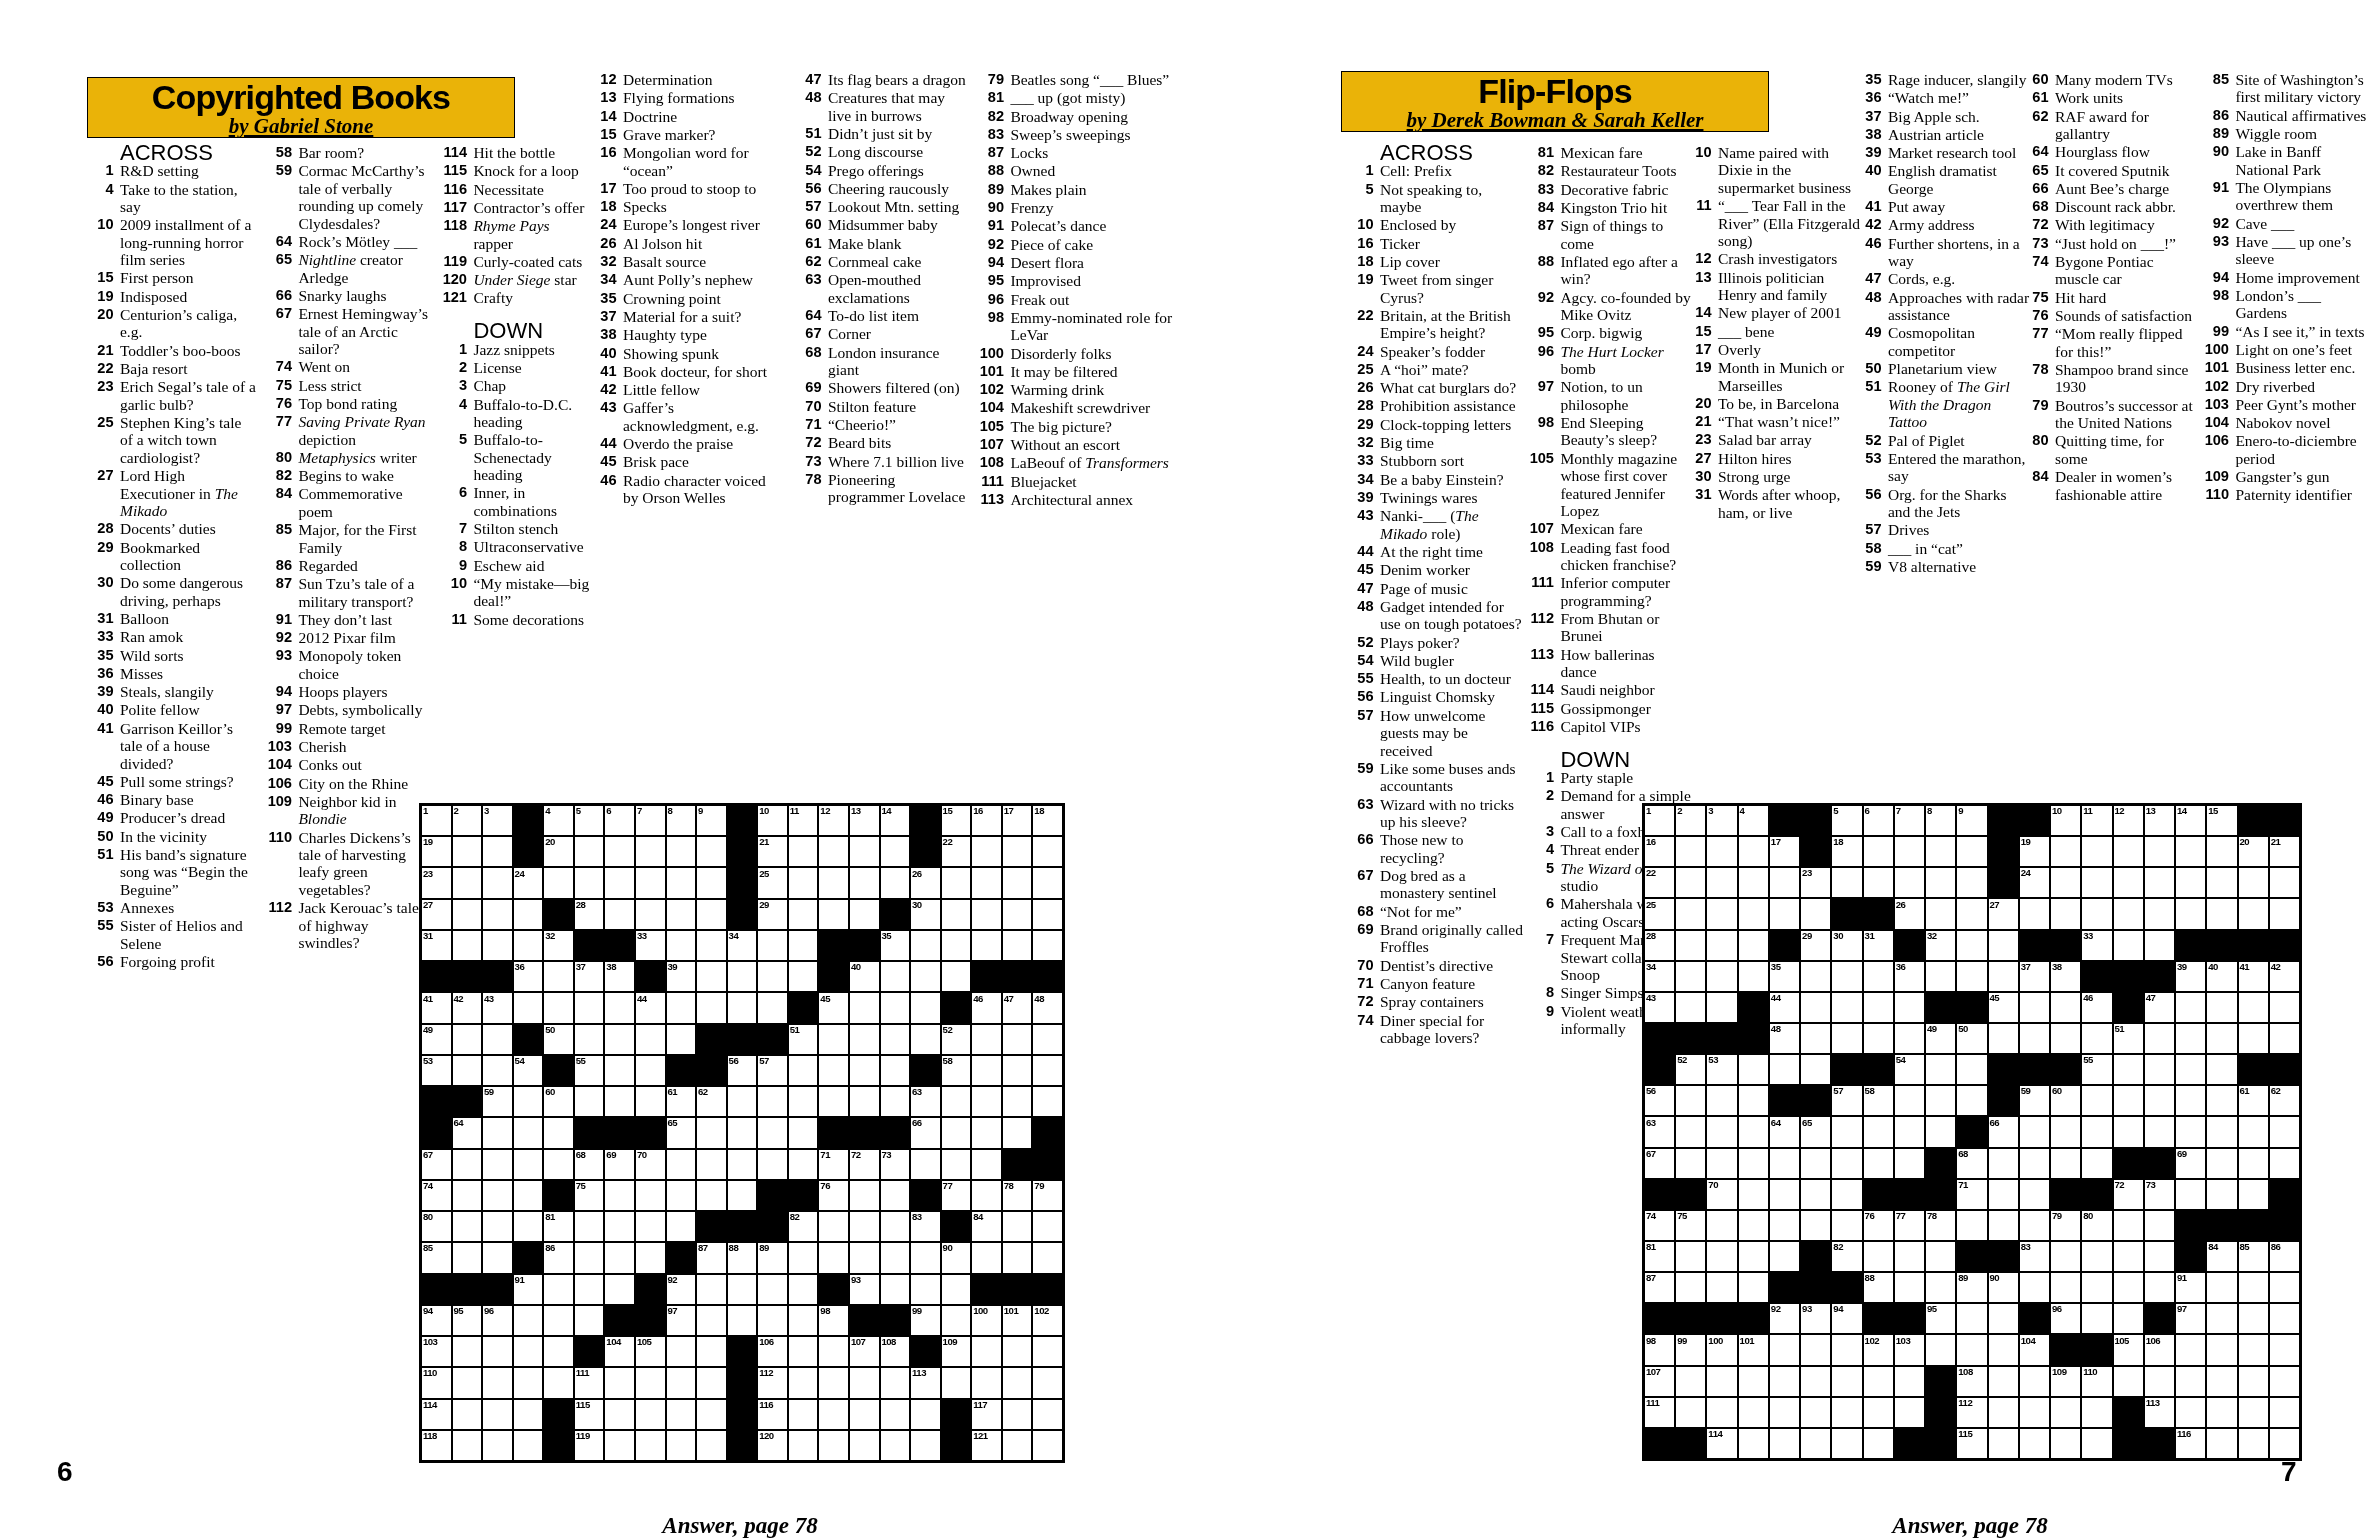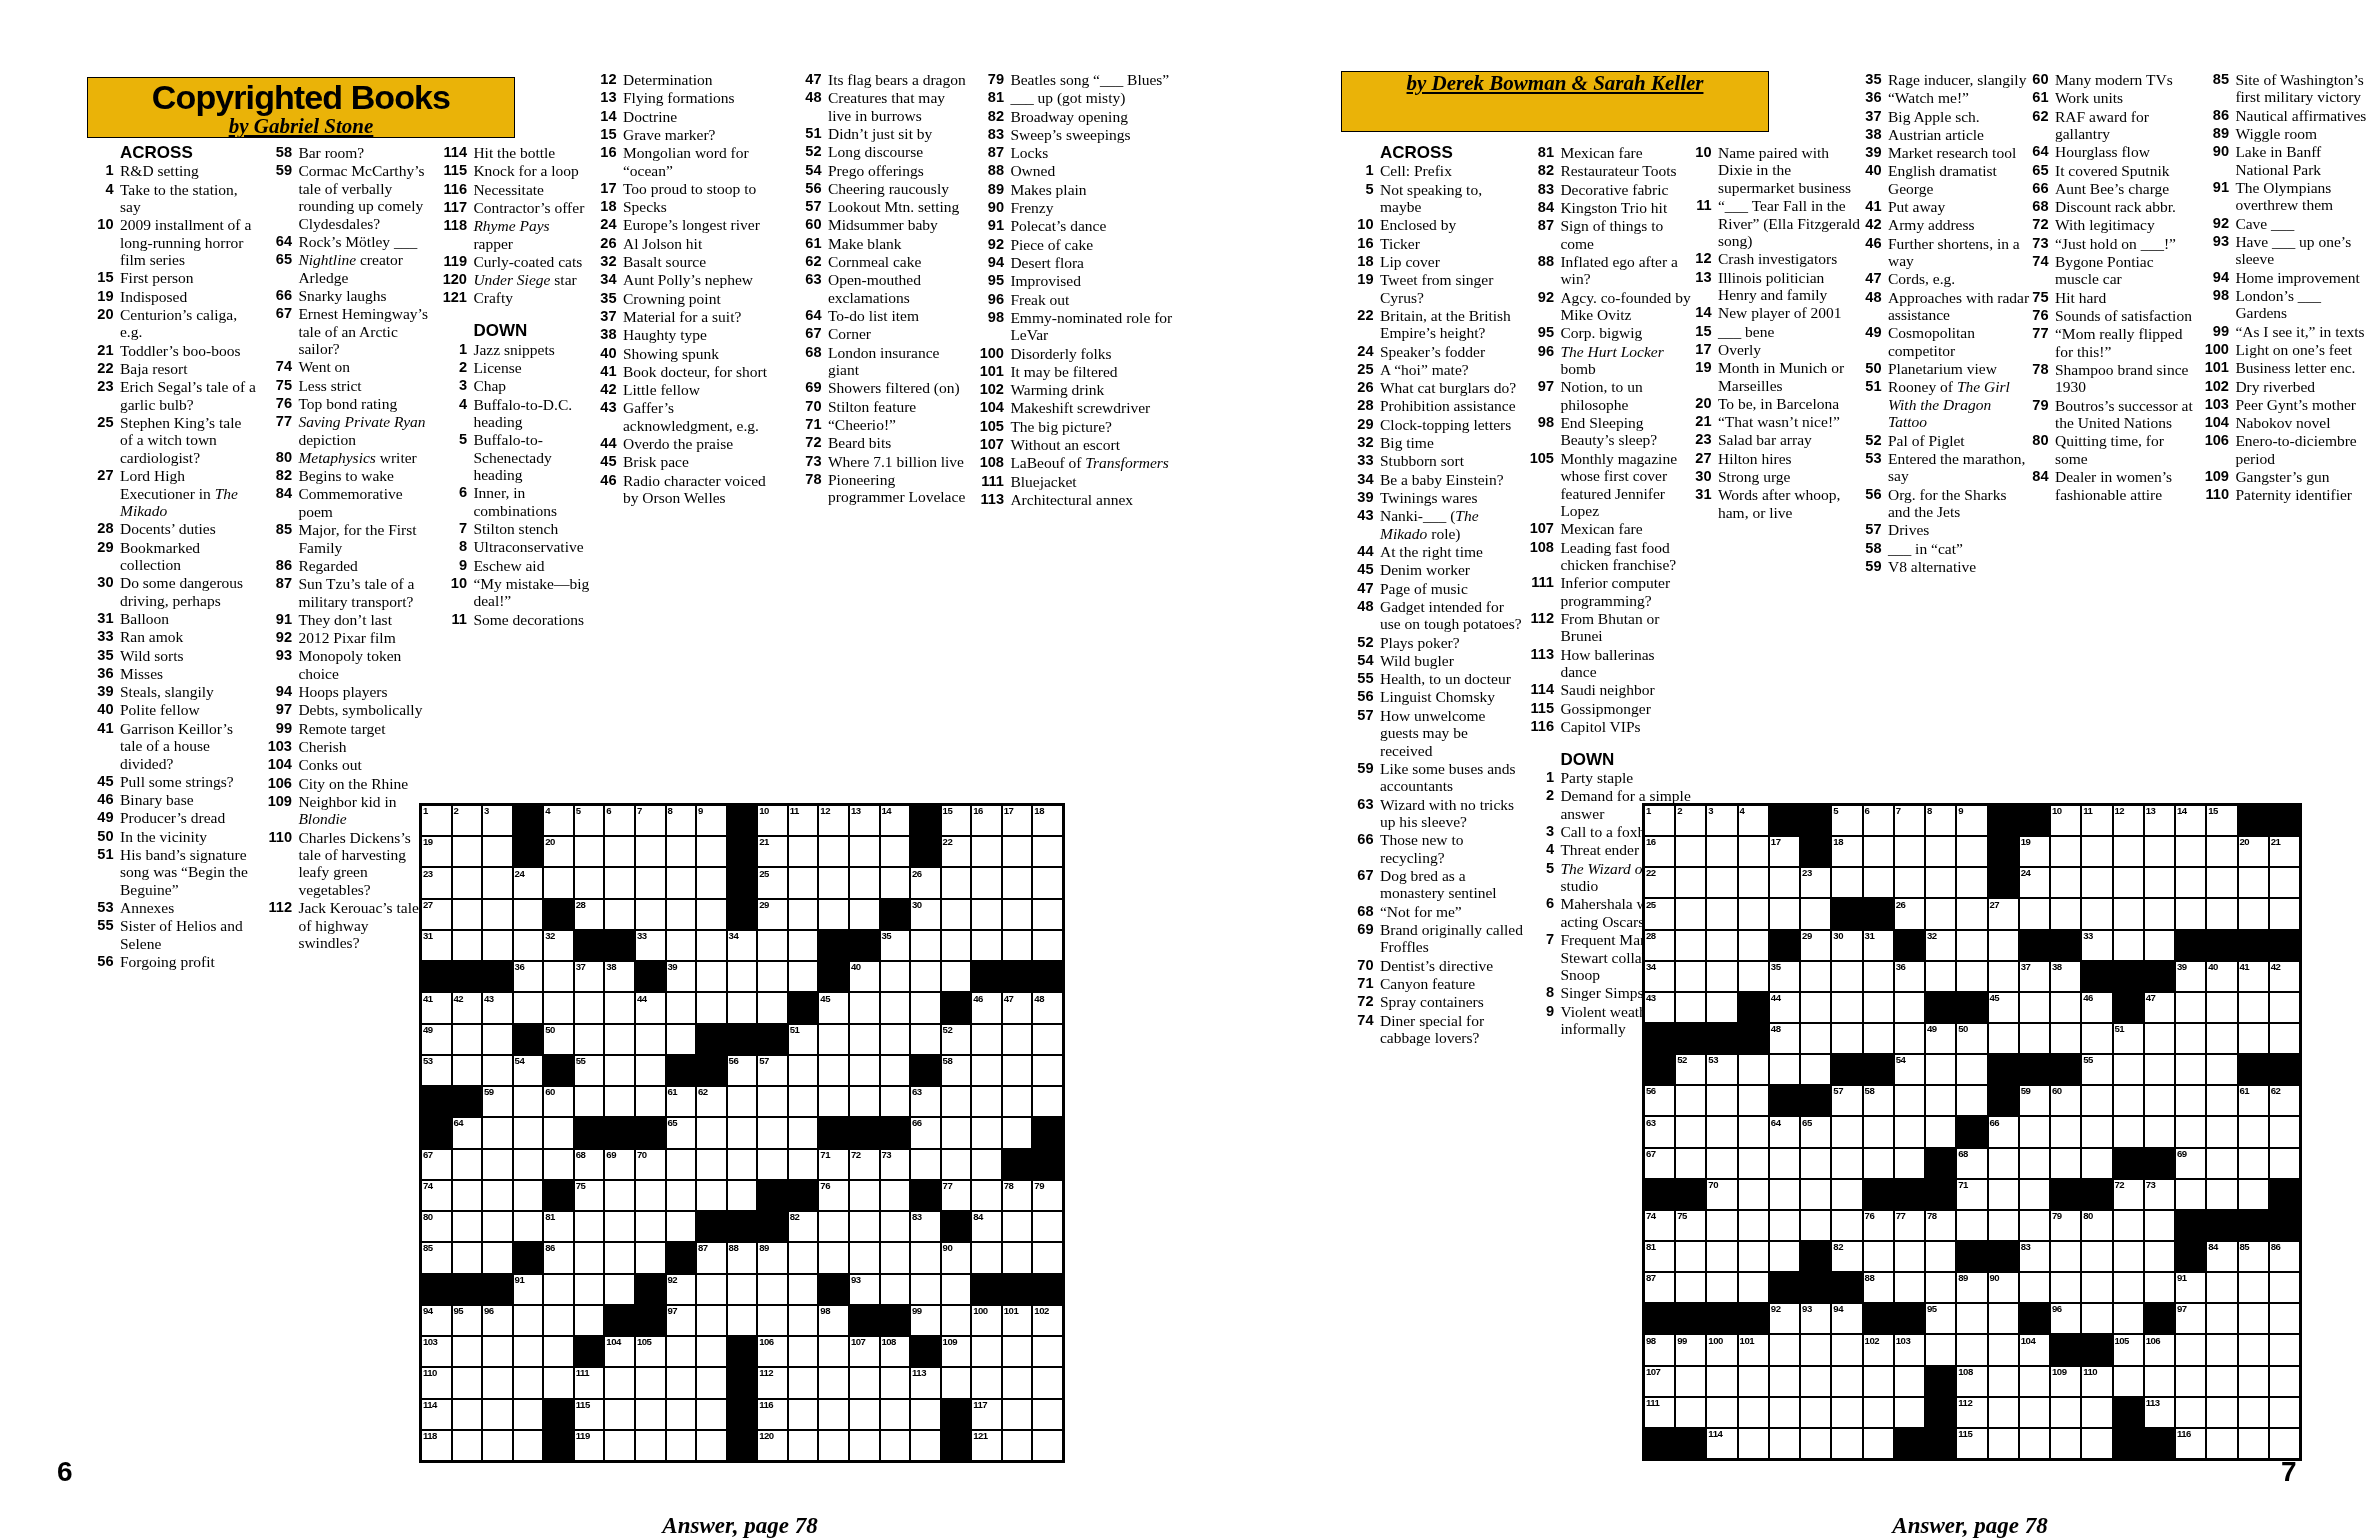--- a/index.html
+++ b/index.html
@@ -26,21 +26,21 @@
   #p1 .c0{left:1348px;top:144px;width:176px}
   #p1 .c1{left:1516px;top:144px;width:176px}
   #p1 .c2{left:1686px;top:144px;width:176px}
   #p1 .c3{left:1856px;top:71px;width:174px}
   #p1 .c4{left:2023px;top:71px;width:170px}
   #p1 .c5{left:2189px;top:71px;width:179px}
   .clue{display:flex;gap:6.4px;margin-bottom:0.9px;}
   .clue .n{flex:0 0 25.6px;text-align:right;font-family:"Liberation Sans",sans-serif;
            font-weight:bold;font-size:14.6px;line-height:17.4px;}
   .clue .t{flex:1;font-size:15.5px;line-height:17.4px;}
-  .t.chead{font-family:"Liberation Sans",sans-serif;font-weight:bold;font-size:17px;}
+  .t.chead{font-family:"Liberation Sans",sans-serif;font-weight:normal;font-size:22px;}
   .seggap{height:14.6px;}
   #p0 .c1 .n{flex-basis:35px}
   #p0 .c2 .n{flex-basis:37px}
   #p0 .c5 .n{flex-basis:38px}
   #p1 .c1 .n{flex-basis:38px}
   #p1 .c5 .n{flex-basis:40px}
   
   .grid{position:absolute;display:grid;border:2.3px solid #000;background:#fff;}
   #g0{left:419px;top:803px;width:642px;height:656px;
       grid-template-columns:repeat(21,1fr);grid-template-rows:repeat(21,1fr);}
@@ -1333,20 +1333,21 @@
       </div>
       <div class="cell"></div>
       <div class="cell"></div>
     </div>
   <div class="ans" id="a0">Answer, page 78</div>
   <div class="pnum" id="n0">6</div>
 </section>
 
 <section class="page" id="p1">
   <div class="tbox" id="t1">
+    <div class="ttl">Flip-Flops</div>
     <div class="by">by Derek Bowman &amp; Sarah Keller</div>
   </div>
   <div class="col c0">
       <div class="clue">
         <span class="n"></span>
         <span class="t chead">ACROSS</span>
       </div>
       <div class="clue">
         <span class="n">1</span>
         <span class="t">Cell: Prefix</span>

